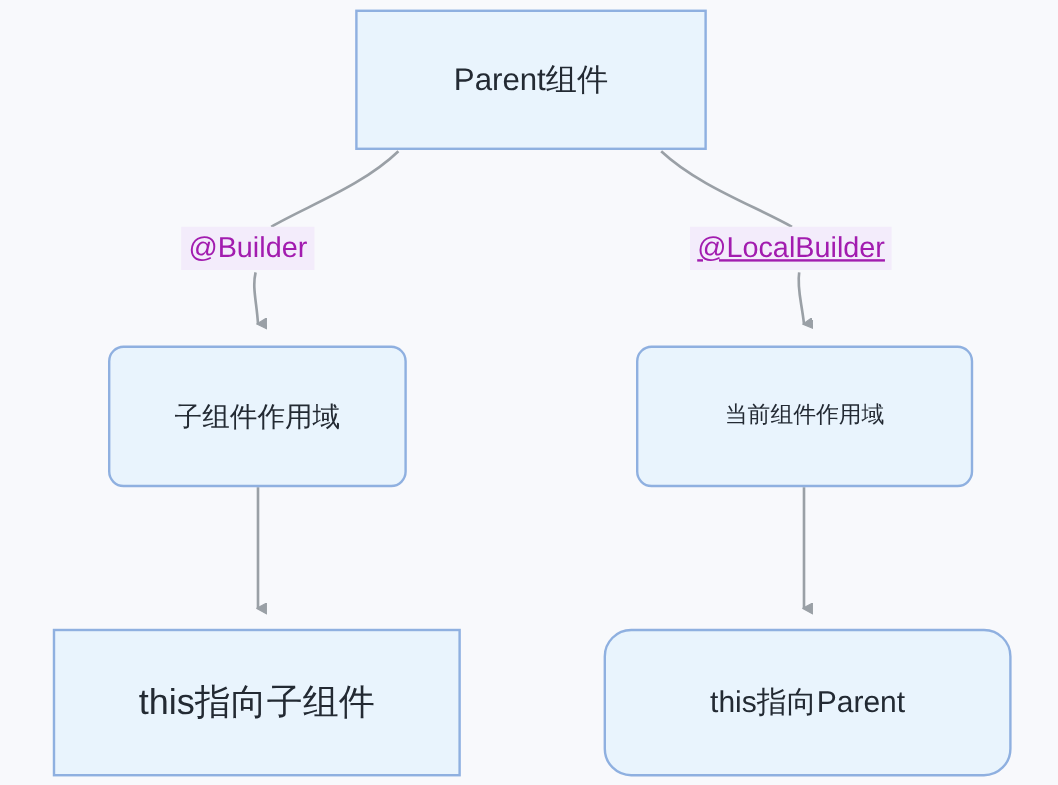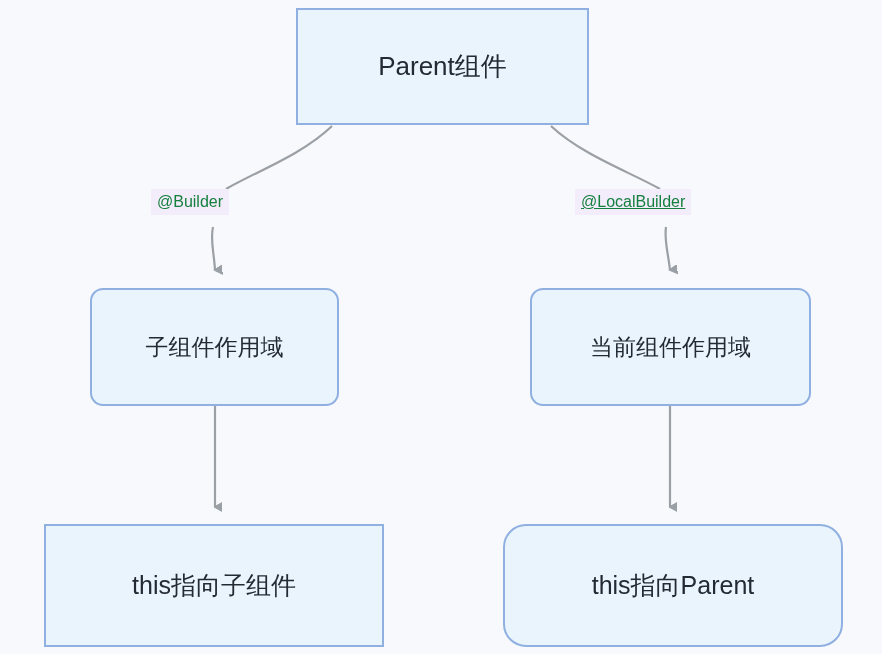--- a/index.html
+++ b/index.html
@@ -37,30 +37,30 @@
     color: #232a33;
     text-align: center;
     line-height: 1.25;
   }
   .node.sharp   { border-radius: 0px; }
   .node.rounded { border-radius: 13px; }
 
   
   #node-parent        { left: 296px; top: 8px;   width: 293px; height: 117px; font-size: 26px; }
   #node-child-scope   { left: 90px;  top: 288px; width: 249px; height: 118px; font-size: 23px; }
-  #node-current-scope { left: 530px; top: 288px; width: 281px; height: 118px; font-size: 23px; }
-  #node-this-child    { left: 44px;  top: 524px; width: 340px; height: 123px; font-size: 25px; }
+  #node-current-scope { left: 530px; top: 288px; width: 281px; height: 118px; font-size: 19px; }
+  #node-this-child    { left: 44px;  top: 524px; width: 340px; height: 123px; font-size: 30px; }
   #node-this-parent   { left: 503px; top: 524px; width: 340px; height: 123px; font-size: 25px; border-radius: 23px; }
 
   
   .edge-label {
     position: absolute;
     background: #f3ecfb;
-    color: #15803d;
-    font-size: 16px;
+    color: #a21caf;
+    font-size: 24px;
     line-height: 1.35;
     padding: 2px 6px;
     white-space: nowrap;
     box-sizing: border-box;
   }
   #label-builder       { left: 151px; top: 189px; }
   #label-local-builder { left: 575px; top: 189px; text-decoration: underline; }
 </style>
 </head>
 <body>

